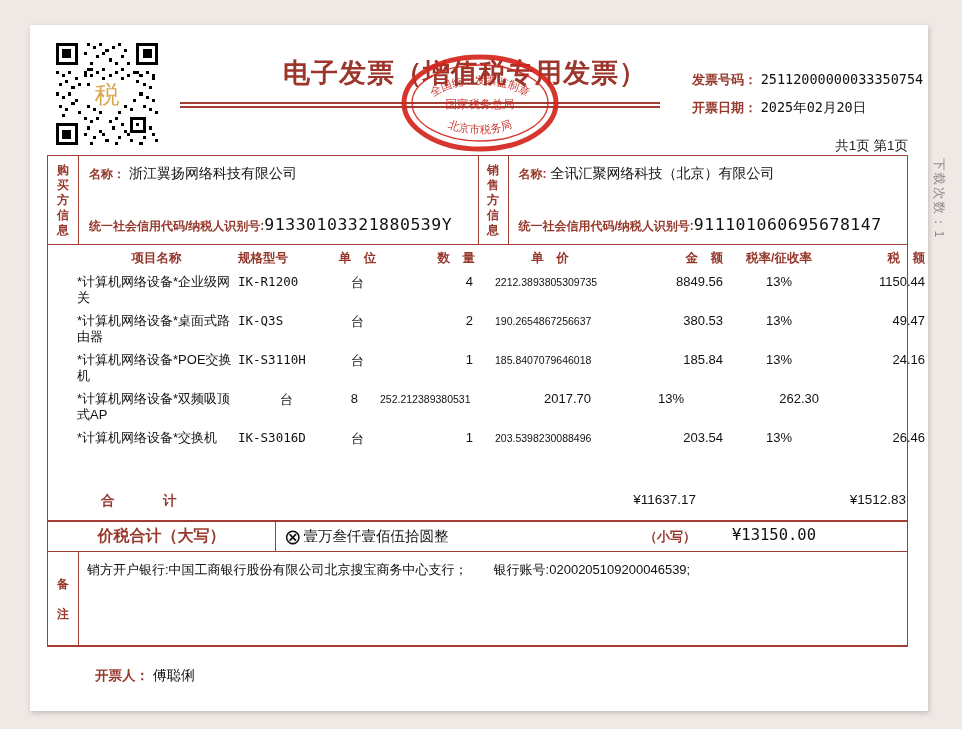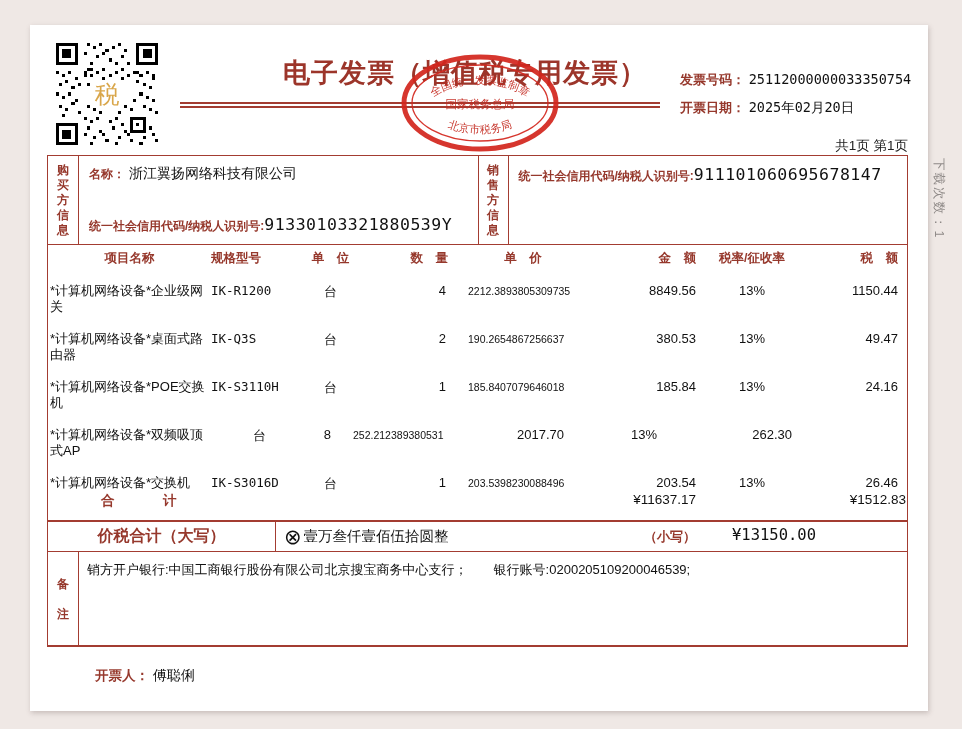--- a/index.html
+++ b/index.html
@@ -23,21 +23,21 @@
   .title {
     left:210px; top:30px; width:450px; text-align:center;
     font-size:27px; font-weight:bold; color:#9c352a; letter-spacing:1px;
   }
   .double-rule {
     left:150px; top:77px; width:480px; height:6px;
     border-top:2px solid #a33c31; border-bottom:2px solid #a33c31;
   }
   .seal { left:369px; top:26px; width:162px; height:104px; opacity:.92; }
   .meta { left:650px; top:46px; font-size:13px; }
-  .meta .row { margin-bottom:10px; white-space:nowrap; }
+  .meta .row { margin-bottom:10px; white-space:nowrap;margin-left:12px; }
   .meta .lbl { color:#96382c; font-weight:bold; }
   .meta .num { font-family:"DejaVu Sans Mono","Liberation Mono",monospace; font-size:13.5px; color:#111; }
   .page-info { left:720px; top:112px; width:158px; text-align:right; font-size:13.5px; color:#222; }
 
   
   .party-box {
     left:17px; top:130px; width:861px; height:90px;
     border:1.5px solid #a33c31; display:flex;
   }
   .side-label {
@@ -74,21 +74,21 @@
   .items-header .c { white-space:nowrap; }
   .h-name { text-align:center; }
   .h-spec { text-align:left; }
   .h-unit { text-align:center; }
   .h-qty  { text-align:right; padding-right:20px; }
   .h-price{ text-align:center;font-family:Liberation Mono, monospace; }
   .h-amt  { text-align:right; padding-right:14px; }
   .h-rate { text-align:center; }
   .h-tax  { text-align:right; padding-right:2px; }
 
-  .item-row { font-size:13px; color:#111; margin-top:16px; min-height:29px; }
+  .item-row { font-size:13px; color:#111; margin-top:7px; min-height:29px; }
   .c-name { padding-left:2px; line-height:16px; word-break:break-all; }
   .c-spec { font-family:"DejaVu Sans Mono","Liberation Mono",monospace; font-size:12.5px; }
   .c-unit { text-align:center; }
   .c-qty  { text-align:right; padding-right:22px; }
   .c-price{ font-size:10.5px; padding-top:2px; white-space:nowrap; }
   .c-amt  { text-align:right; padding-right:14px; }
   .c-rate { text-align:center; }
   .c-tax  { text-align:right; padding-right:2px; }
 
   .total-row { position:absolute; left:0; bottom:6px; width:100%; height:22px; font-size:13.5px; }
@@ -215,27 +215,31 @@
       </div>
     </div>
     <div class="side-label seller-sep">
       <span>销</span>
       <span>售</span>
       <span>方</span>
       <span>信</span>
       <span>息</span>
     </div>
     <div class="party-content">
+      <div class="name-line">
+        <span class="lbl">名称:</span>
+        <span>全讯汇聚网络科技（北京）有限公司</span>
+      </div>
       <div class="tax-line">
         <span class="lbl">统一社会信用代码/纳税人识别号:</span><span class="val">911101060695678147</span>
       </div>
     </div>
   </div>
 
-  <div class="abs items-box" style="position:absolute;">
+  <div class="abs items-box" style="position:absolute;padding-left:27px;">
     <div class="grid-row items-header">
       <div class="c h-name">项目名称</div>
       <div class="c h-spec">规格型号</div>
       <div class="c h-unit">单　位</div>
       <div class="c h-qty">数　量</div>
       <div class="c h-price">单　价</div>
       <div class="c h-amt">金　额</div>
       <div class="c h-rate">税率/征收率</div>
       <div class="c h-tax">税　额</div>
     </div>

